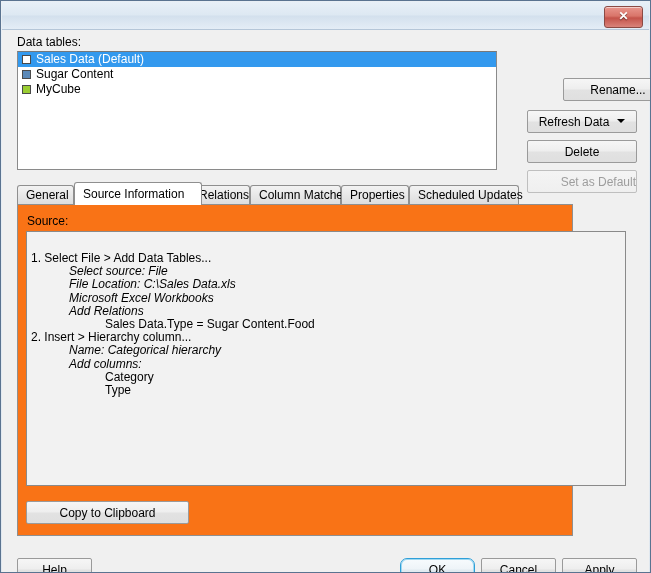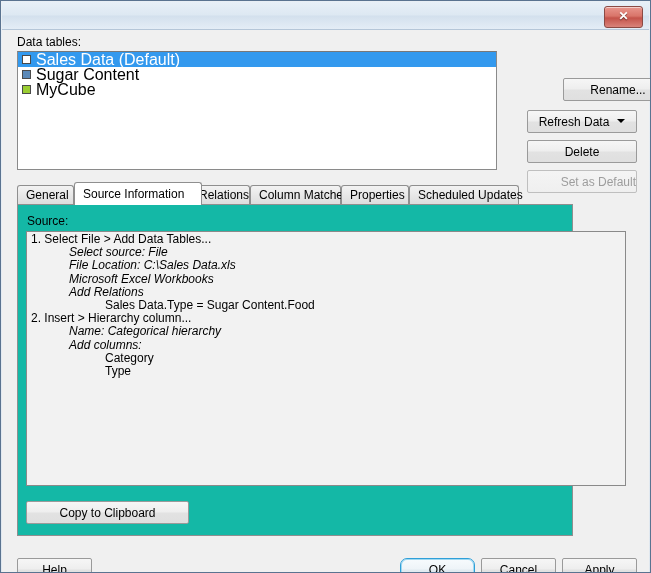--- a/index.html
+++ b/index.html
@@ -101,21 +101,21 @@
     border: 1px solid #8a8a8a;
     border-top-color: #787878;
     box-sizing: border-box;
     overflow: hidden;
   }
   .list-item {
     position: relative;
     height: 15px;
     line-height: 15px;
     padding-left: 4px;
-    font-size: 16px;
+    font-size: 12px;
     color: #000000;
     white-space: nowrap;
     display: flex;
     align-items: center;
     cursor: default;
   }
   .list-item.selected {
     background: #3399ee;
     color: #ffffff;
   }
@@ -208,41 +208,41 @@
     font-size: 12px;
   }
 
   
   .tabpage {
     position: absolute;
     left: 15px;
     top: 174px;
     width: 556px;
     height: 332px;
-    background: #14b8a6;
+    background: #f97316;
     border: 1px solid #8f8f8f;
     box-sizing: border-box;
   }
   .source-label {
     position: absolute;
     left: 9px;
     top: 9px;
     font-size: 12px;
   }
   .source-panel {
     position: absolute;
     left: 8px;
     top: 26px;
     width: 600px;
     height: 255px;
     background: #f2f2f2;
     border: 1px solid #8a8a8a;
     box-sizing: border-box;
     overflow: hidden;
-    padding: 1px 4px;
+    padding: 20px 4px;
   }
   .src-line {
     font-size: 12px;
     line-height: 13.2px;
     color: #000000;
     white-space: pre;
   }
   .indent-0 { padding-left: 0px; }
   .indent-1 { padding-left: 38px; font-style: italic; }
   .indent-2 { padding-left: 74px; }

